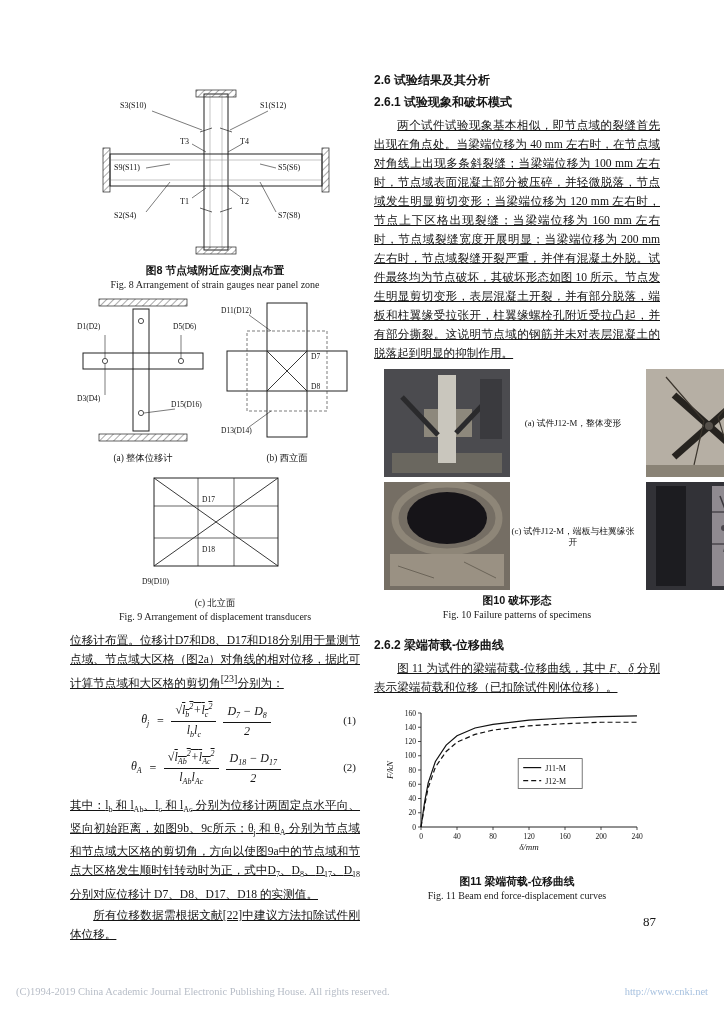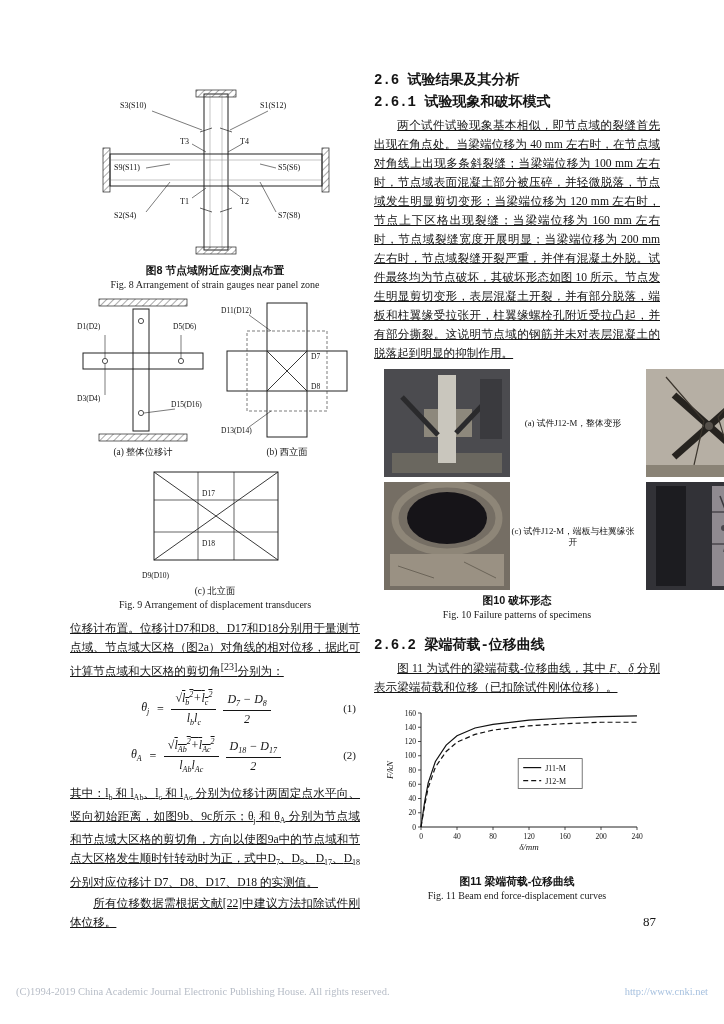--- a/index.html
+++ b/index.html
@@ -3,27 +3,27 @@
 <meta charset="utf-8">
 <style>
   html,body{margin:0;padding:0;background:#fff;}
   .page{position:relative;width:724px;height:1024px;background:#ffffff;overflow:hidden;
         font-family:"Liberation Serif","DejaVu Serif",serif;color:#141414;}
   .col{position:absolute;}
   .col-left{left:70px;top:88px;width:290px;}
   .col-right{left:374px;top:72px;width:286px;}
   p.body{font-size:11.6px;line-height:19px;text-align:justify;margin:0;text-decoration:underline;}
   .indent{text-indent:2em;}
-  .sec-head{font-family:Liberation Mono, monospace;font-weight:bold;
-            font-size:14px;margin:0 0 5px 0;line-height:17px;}
+  .sec-head{font-family:Liberation Sans, sans-serif;font-weight:bold;
+            font-size:12px;margin:0 0 5px 0;line-height:17px;}
   .fig-wrap{text-align:center;}
   .fig-cap-cn{font-family:"Liberation Sans","DejaVu Sans",sans-serif;font-weight:bold;
               font-size:10.8px;text-align:center;margin:3px 0 0 0;line-height:14px;}
   .fig-cap-en{font-size:10px;text-align:center;margin:1px 0 0 0;line-height:13px;color:#1a1a1a;}
-  .subcap{font-size:9.3px;text-align:right;line-height:12px;margin-top:1px;}
+  .subcap{font-size:9.3px;text-align:right;line-height:12px;margin-top:7px;}
   svg text{font-family:"Liberation Serif","DejaVu Serif",serif;fill:#111;}
   .fig9-row{display:flex;justify-content:center;gap:8px;margin-top:4px;}
   .fig9-col{display:flex;flex-direction:column;align-items:center;}
   
   .eqrow{position:relative;display:flex;align-items:center;justify-content:center;gap:7px;
          margin:9px 18px 9px 0;font-style:italic;font-size:12px;line-height:1.2;}
   .eqrow sub{font-size:8px;font-style:italic;}
   .eqrow sup{font-size:8px;}
   .frac{display:inline-flex;flex-direction:column;align-items:center;}
   .frac .num{padding:0 4px 1px 4px;border-bottom:1px solid #141414;}

